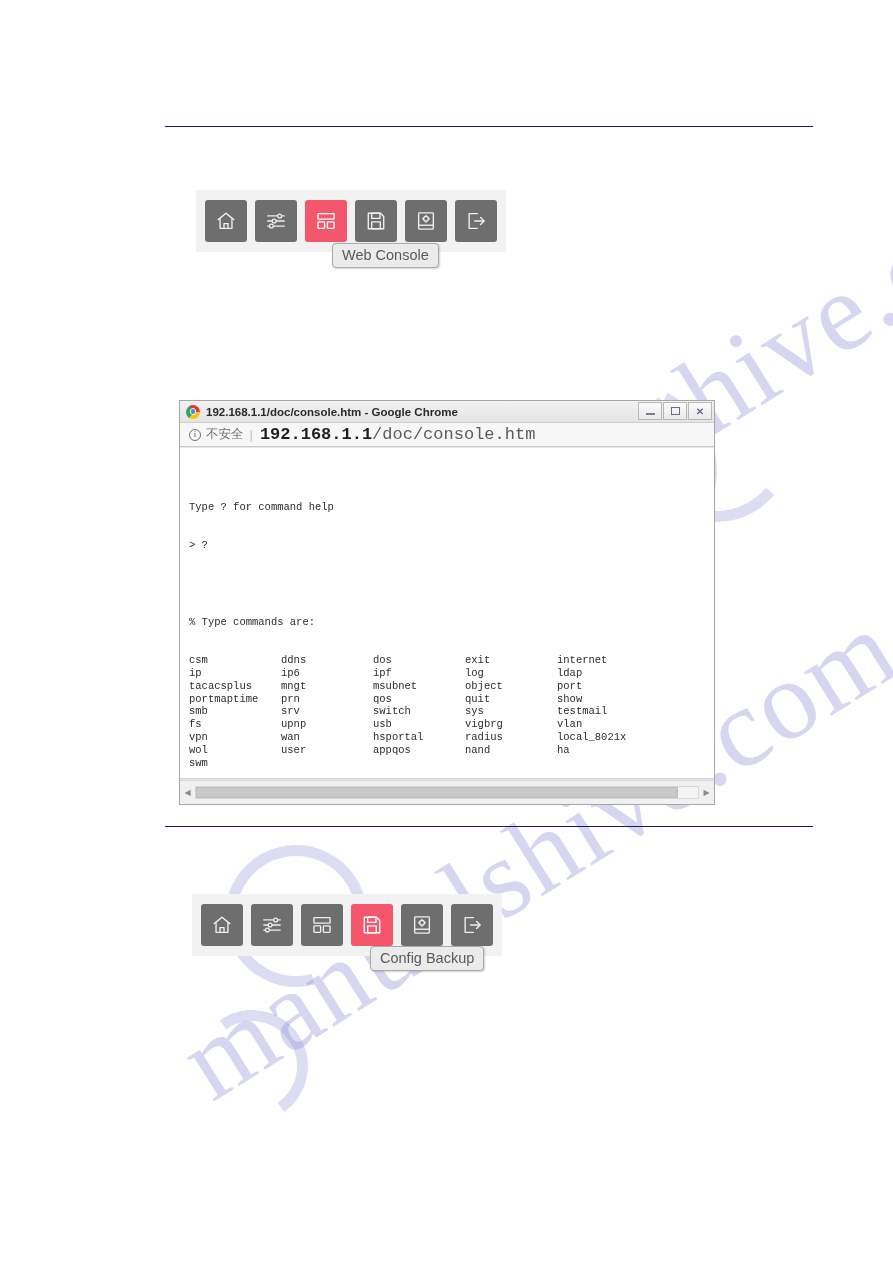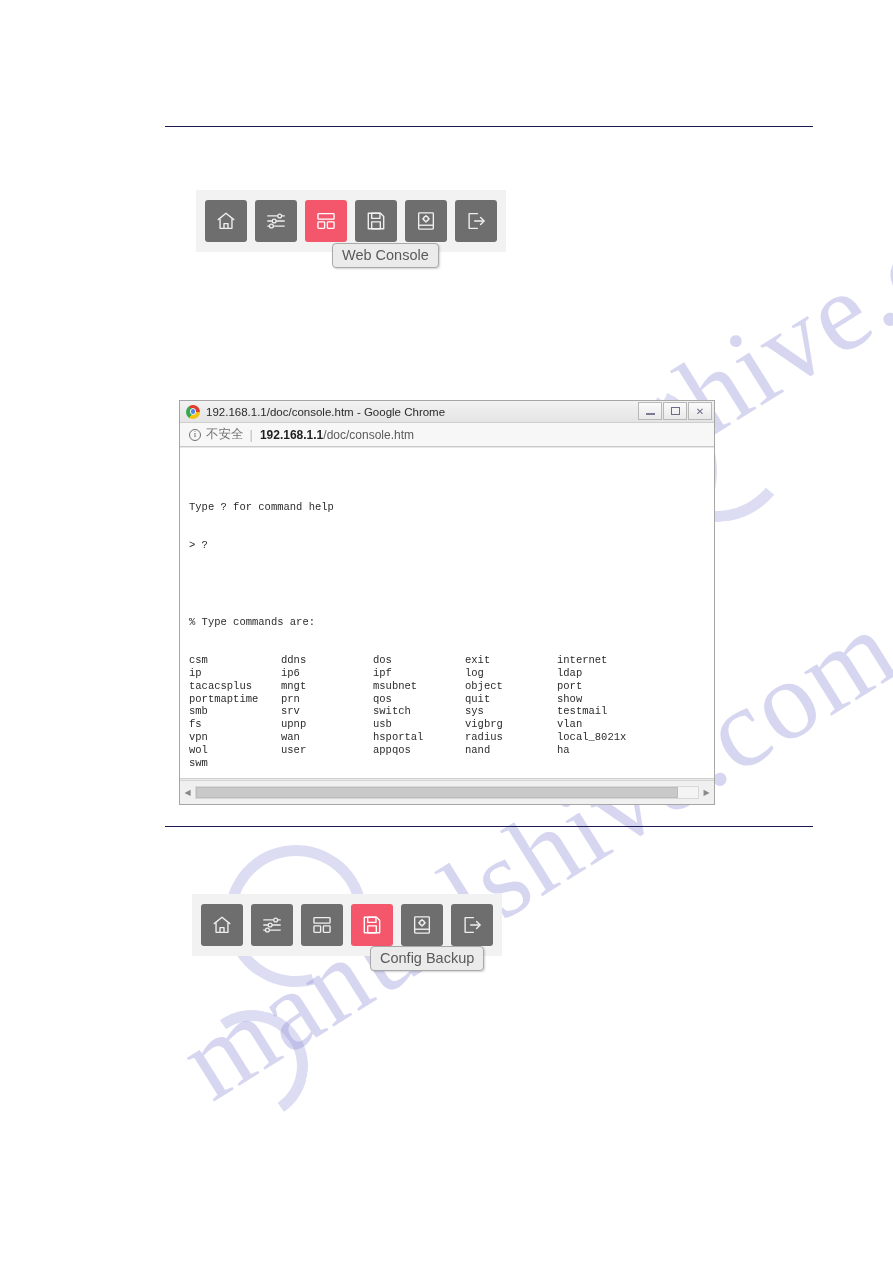--- a/index.html
+++ b/index.html
@@ -121,20 +121,21 @@
   }
   .br-titlebar {
     height: 22px;
     background: linear-gradient(#f2f2f2, #e4e4e4);
     display: flex;
     align-items: center;
     padding-left: 6px;
     box-sizing: border-box;
     border-bottom: 1px solid #cfcfcf;
     position: relative;
+    font-weight: bold;
   }
   .chrome-logo {
     width: 14px; height: 14px;
     border-radius: 50%;
     position: relative;
     margin-right: 6px;
     flex: 0 0 auto;
     background: conic-gradient(from -30deg, #e23b2e 0deg 120deg, #f6c514 120deg 240deg, #34a853 240deg 360deg);
   }
   .chrome-logo::after {
@@ -202,21 +203,21 @@
   .unsafe-label {
     color: #737373;
     font-size: 12.5px;
     margin-right: 6px;
   }
   .omni-sep {
     color: #bdbdbd;
     margin-right: 7px;
     font-size: 13px;
   }
-  .omni-url { color: #5b5b5b; font-size: 12px; }
+  .omni-url { color: #5b5b5b; font-size: 17px; font-family: Liberation Mono, monospace; }
   .omni-url b { color: #1f1f1f; font-weight: 600; }
 
   .br-content {
     position: absolute;
     left: 0; right: 0;
     top: 47px;
     bottom: 25px;
     background: #ffffff;
     border-bottom: 1px solid #d0d0d0;
     overflow: hidden;

